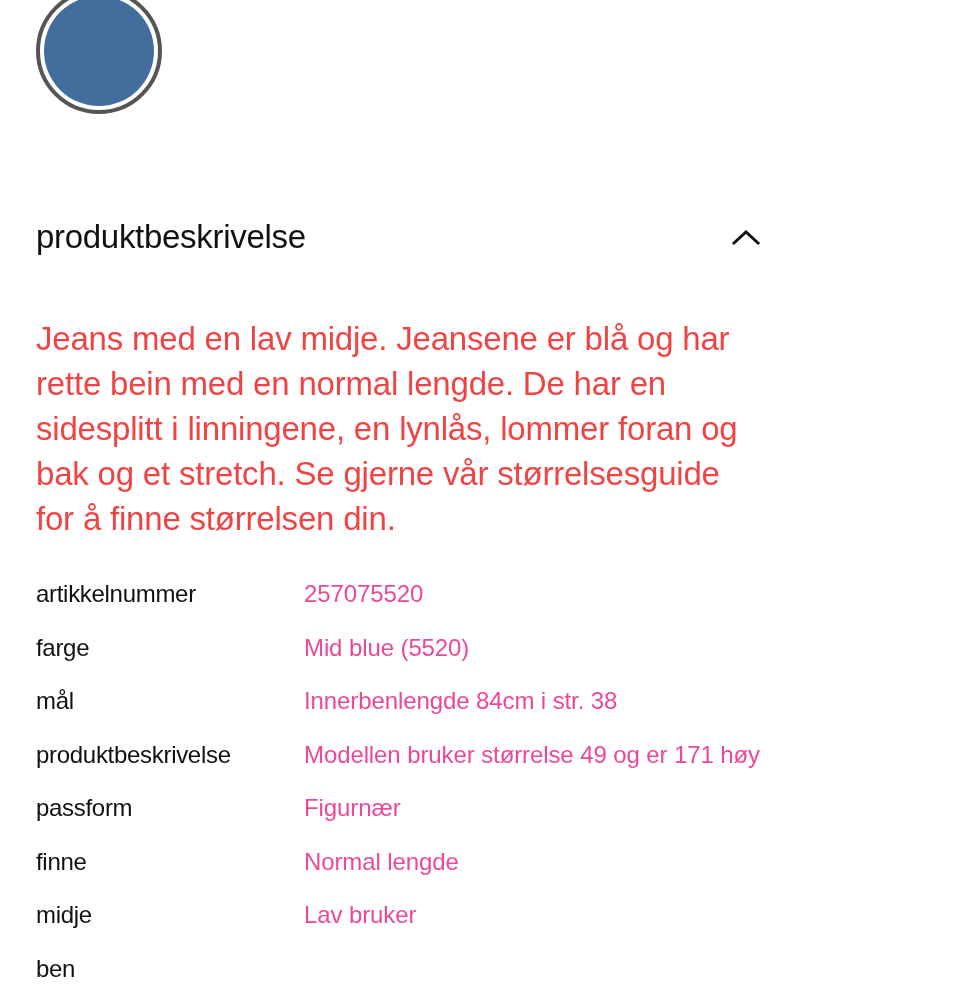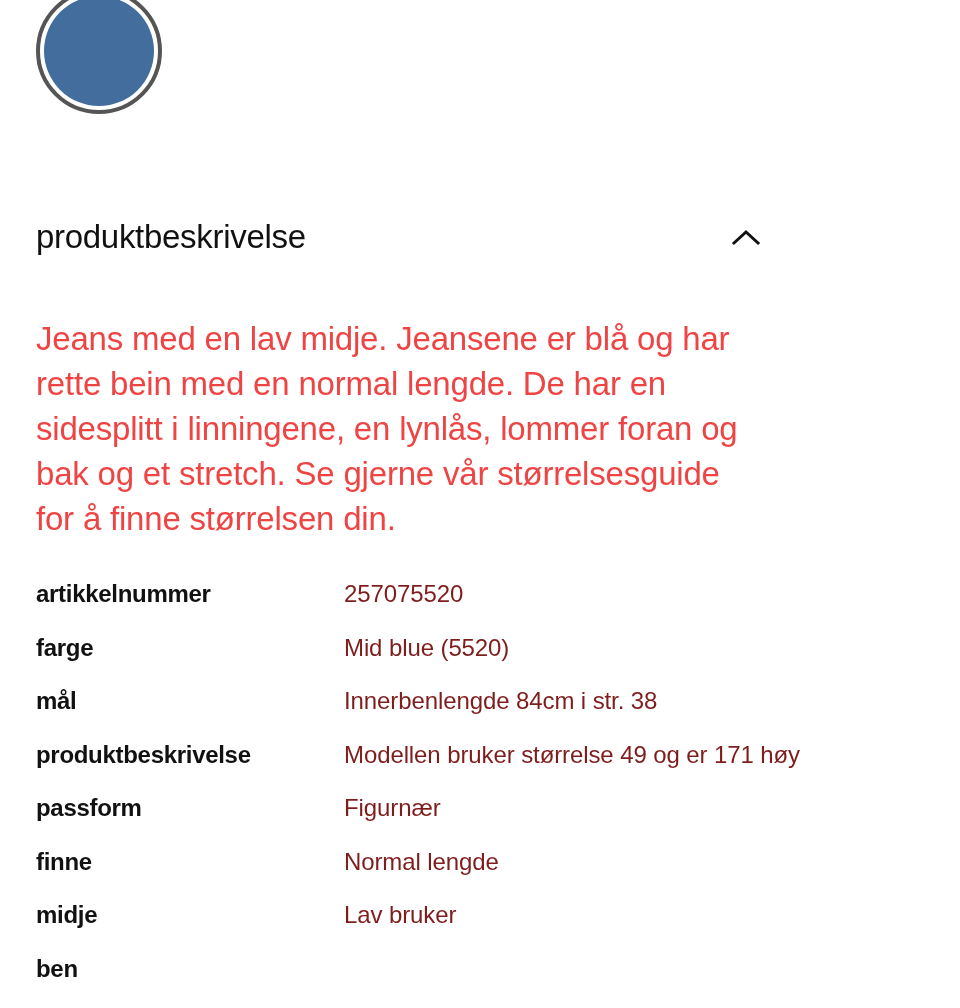--- a/index.html
+++ b/index.html
@@ -78,32 +78,31 @@
       width: 900px;
     }
     .spec-row {
       display: flex;
       height: 53.5px;
       align-items: flex-start;
     }
     .spec-label {
       width: 268px;
       font-size: 24px;
-      font-weight: 700;
+      font-weight: 400;
       letter-spacing: -0.3px;
       color: #111111;
       line-height: 40px;
     }
     .spec-value {
       font-size: 24px;
       font-weight: 400;
       letter-spacing: -0.1px;
-      color: #7f1d1d;
+      color: #ec4899;
       line-height: 40px;
-      margin-left: 40px;
     }
   </style>
 </head>
 <body>
 
 <div class="page">
 
   <div class="swatch">
     <div class="swatch-inner"></div>
   </div>

